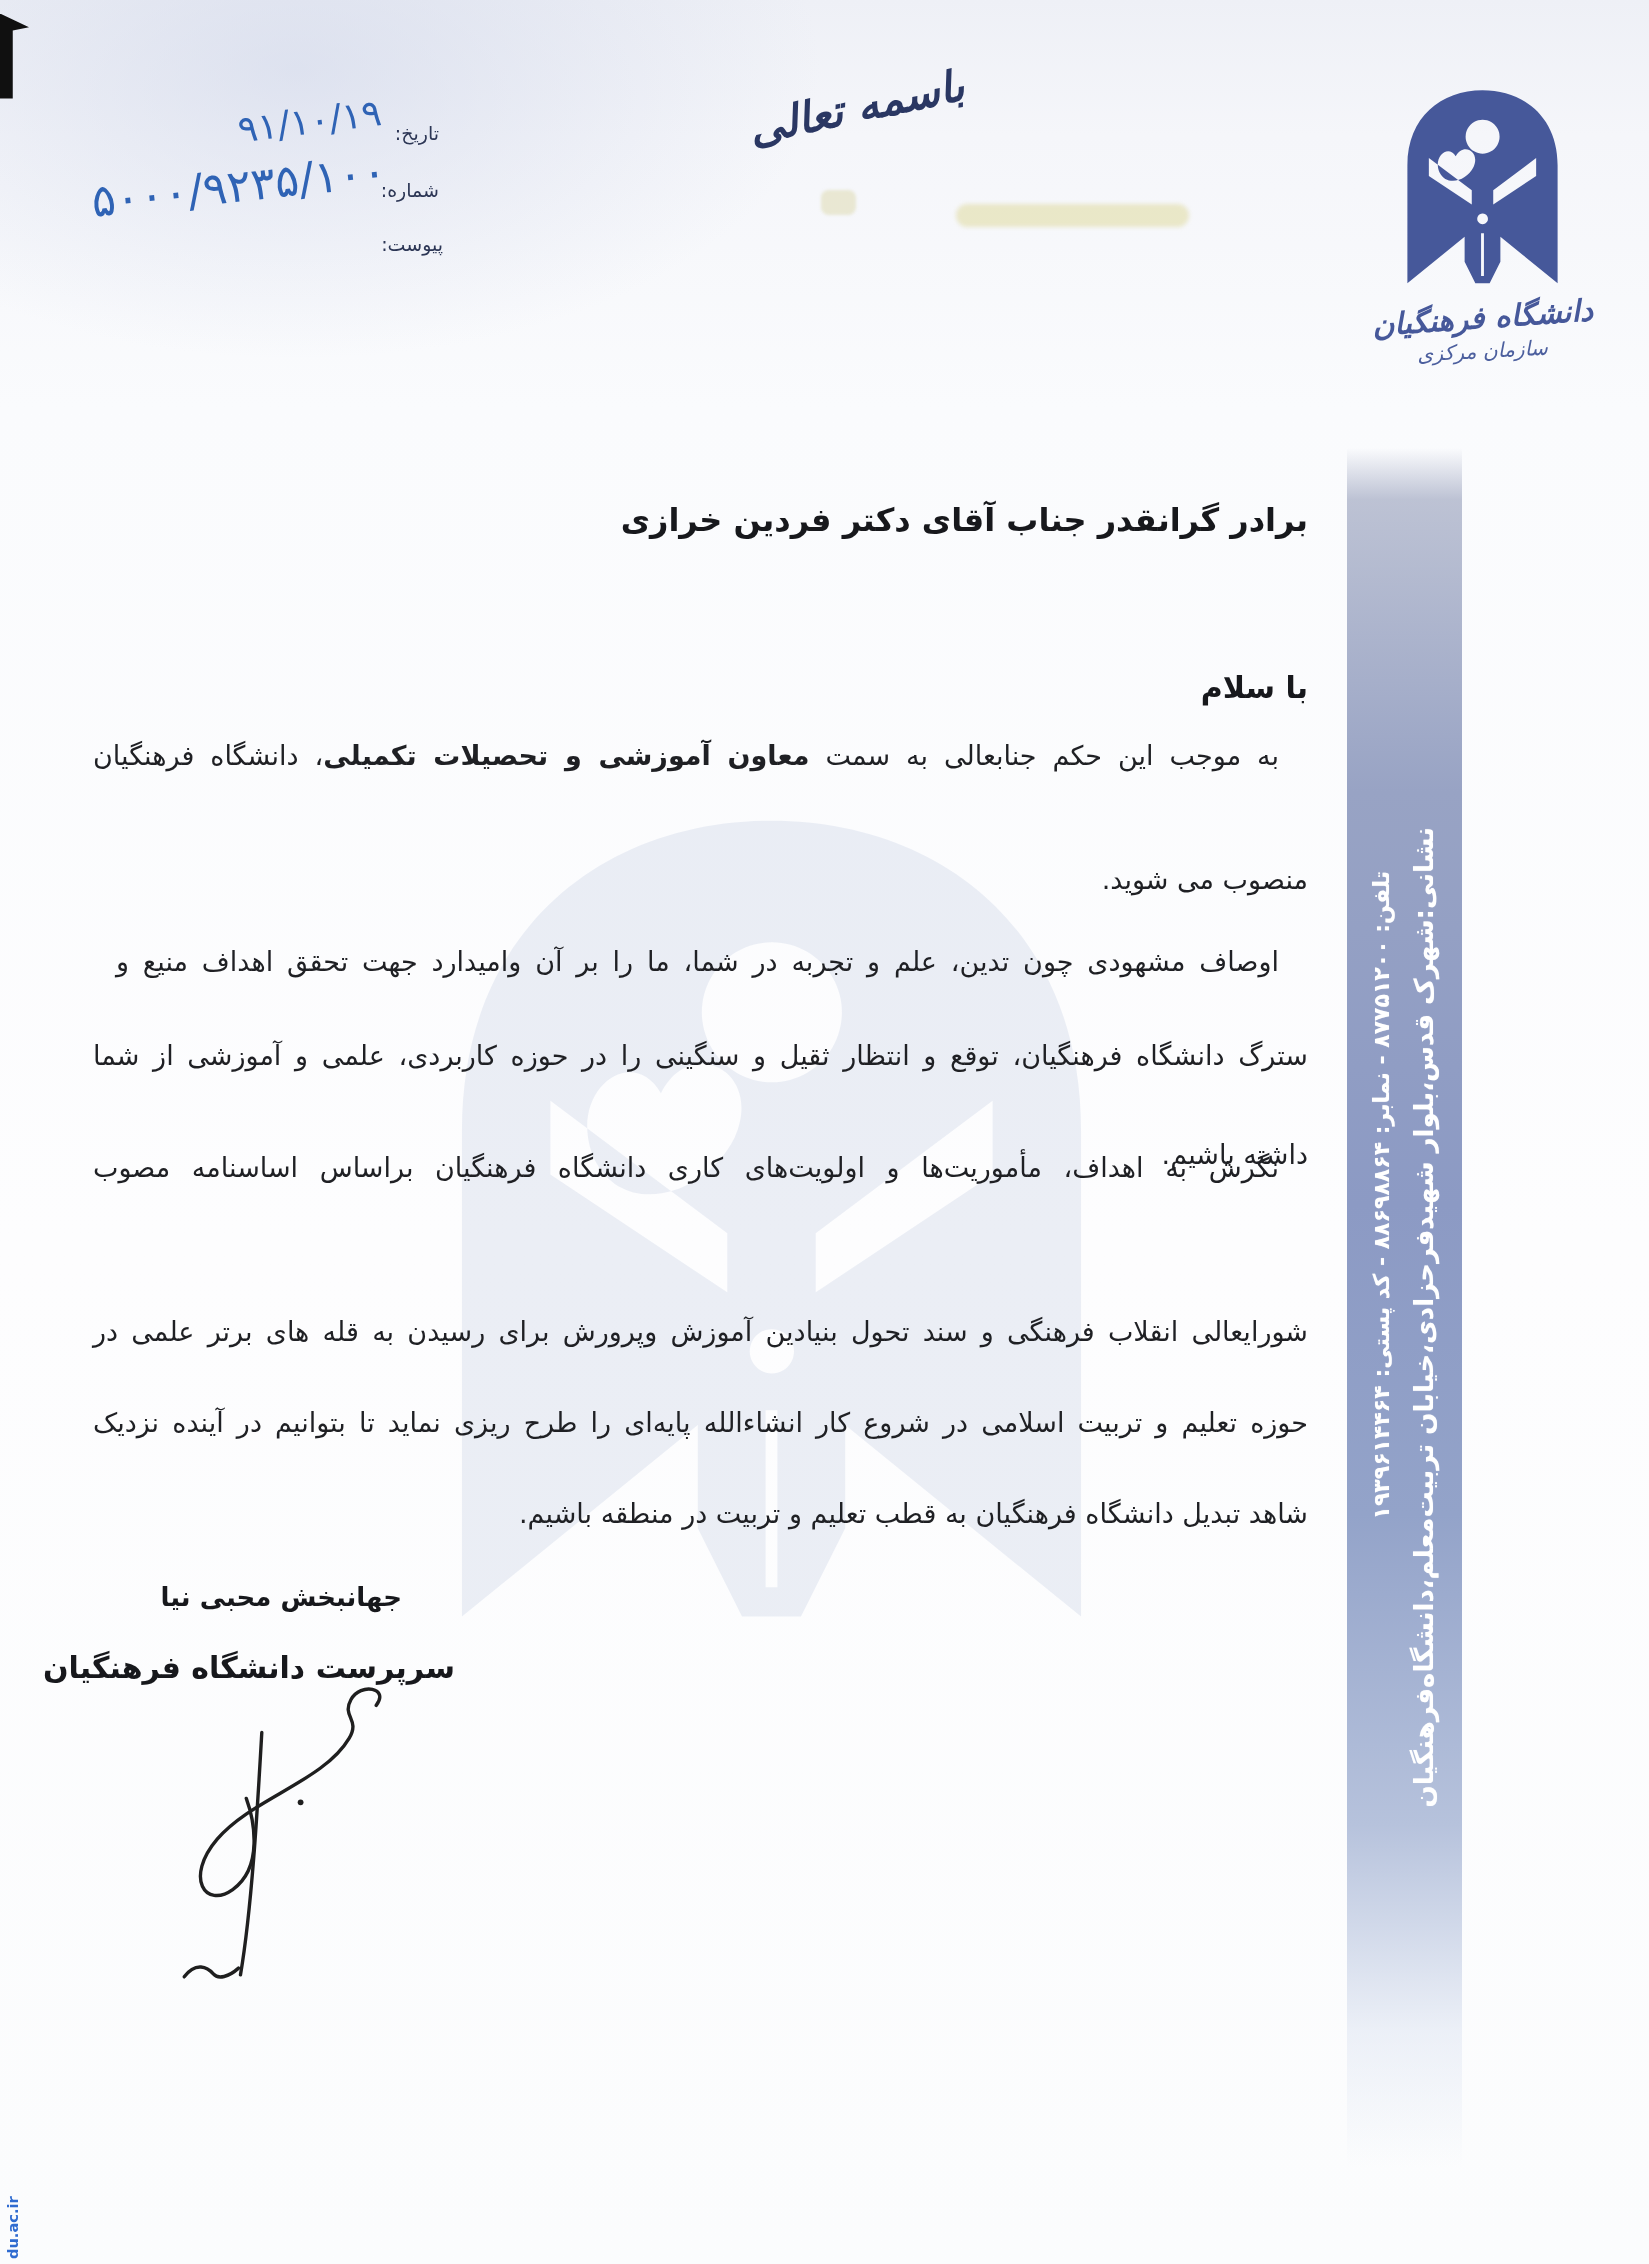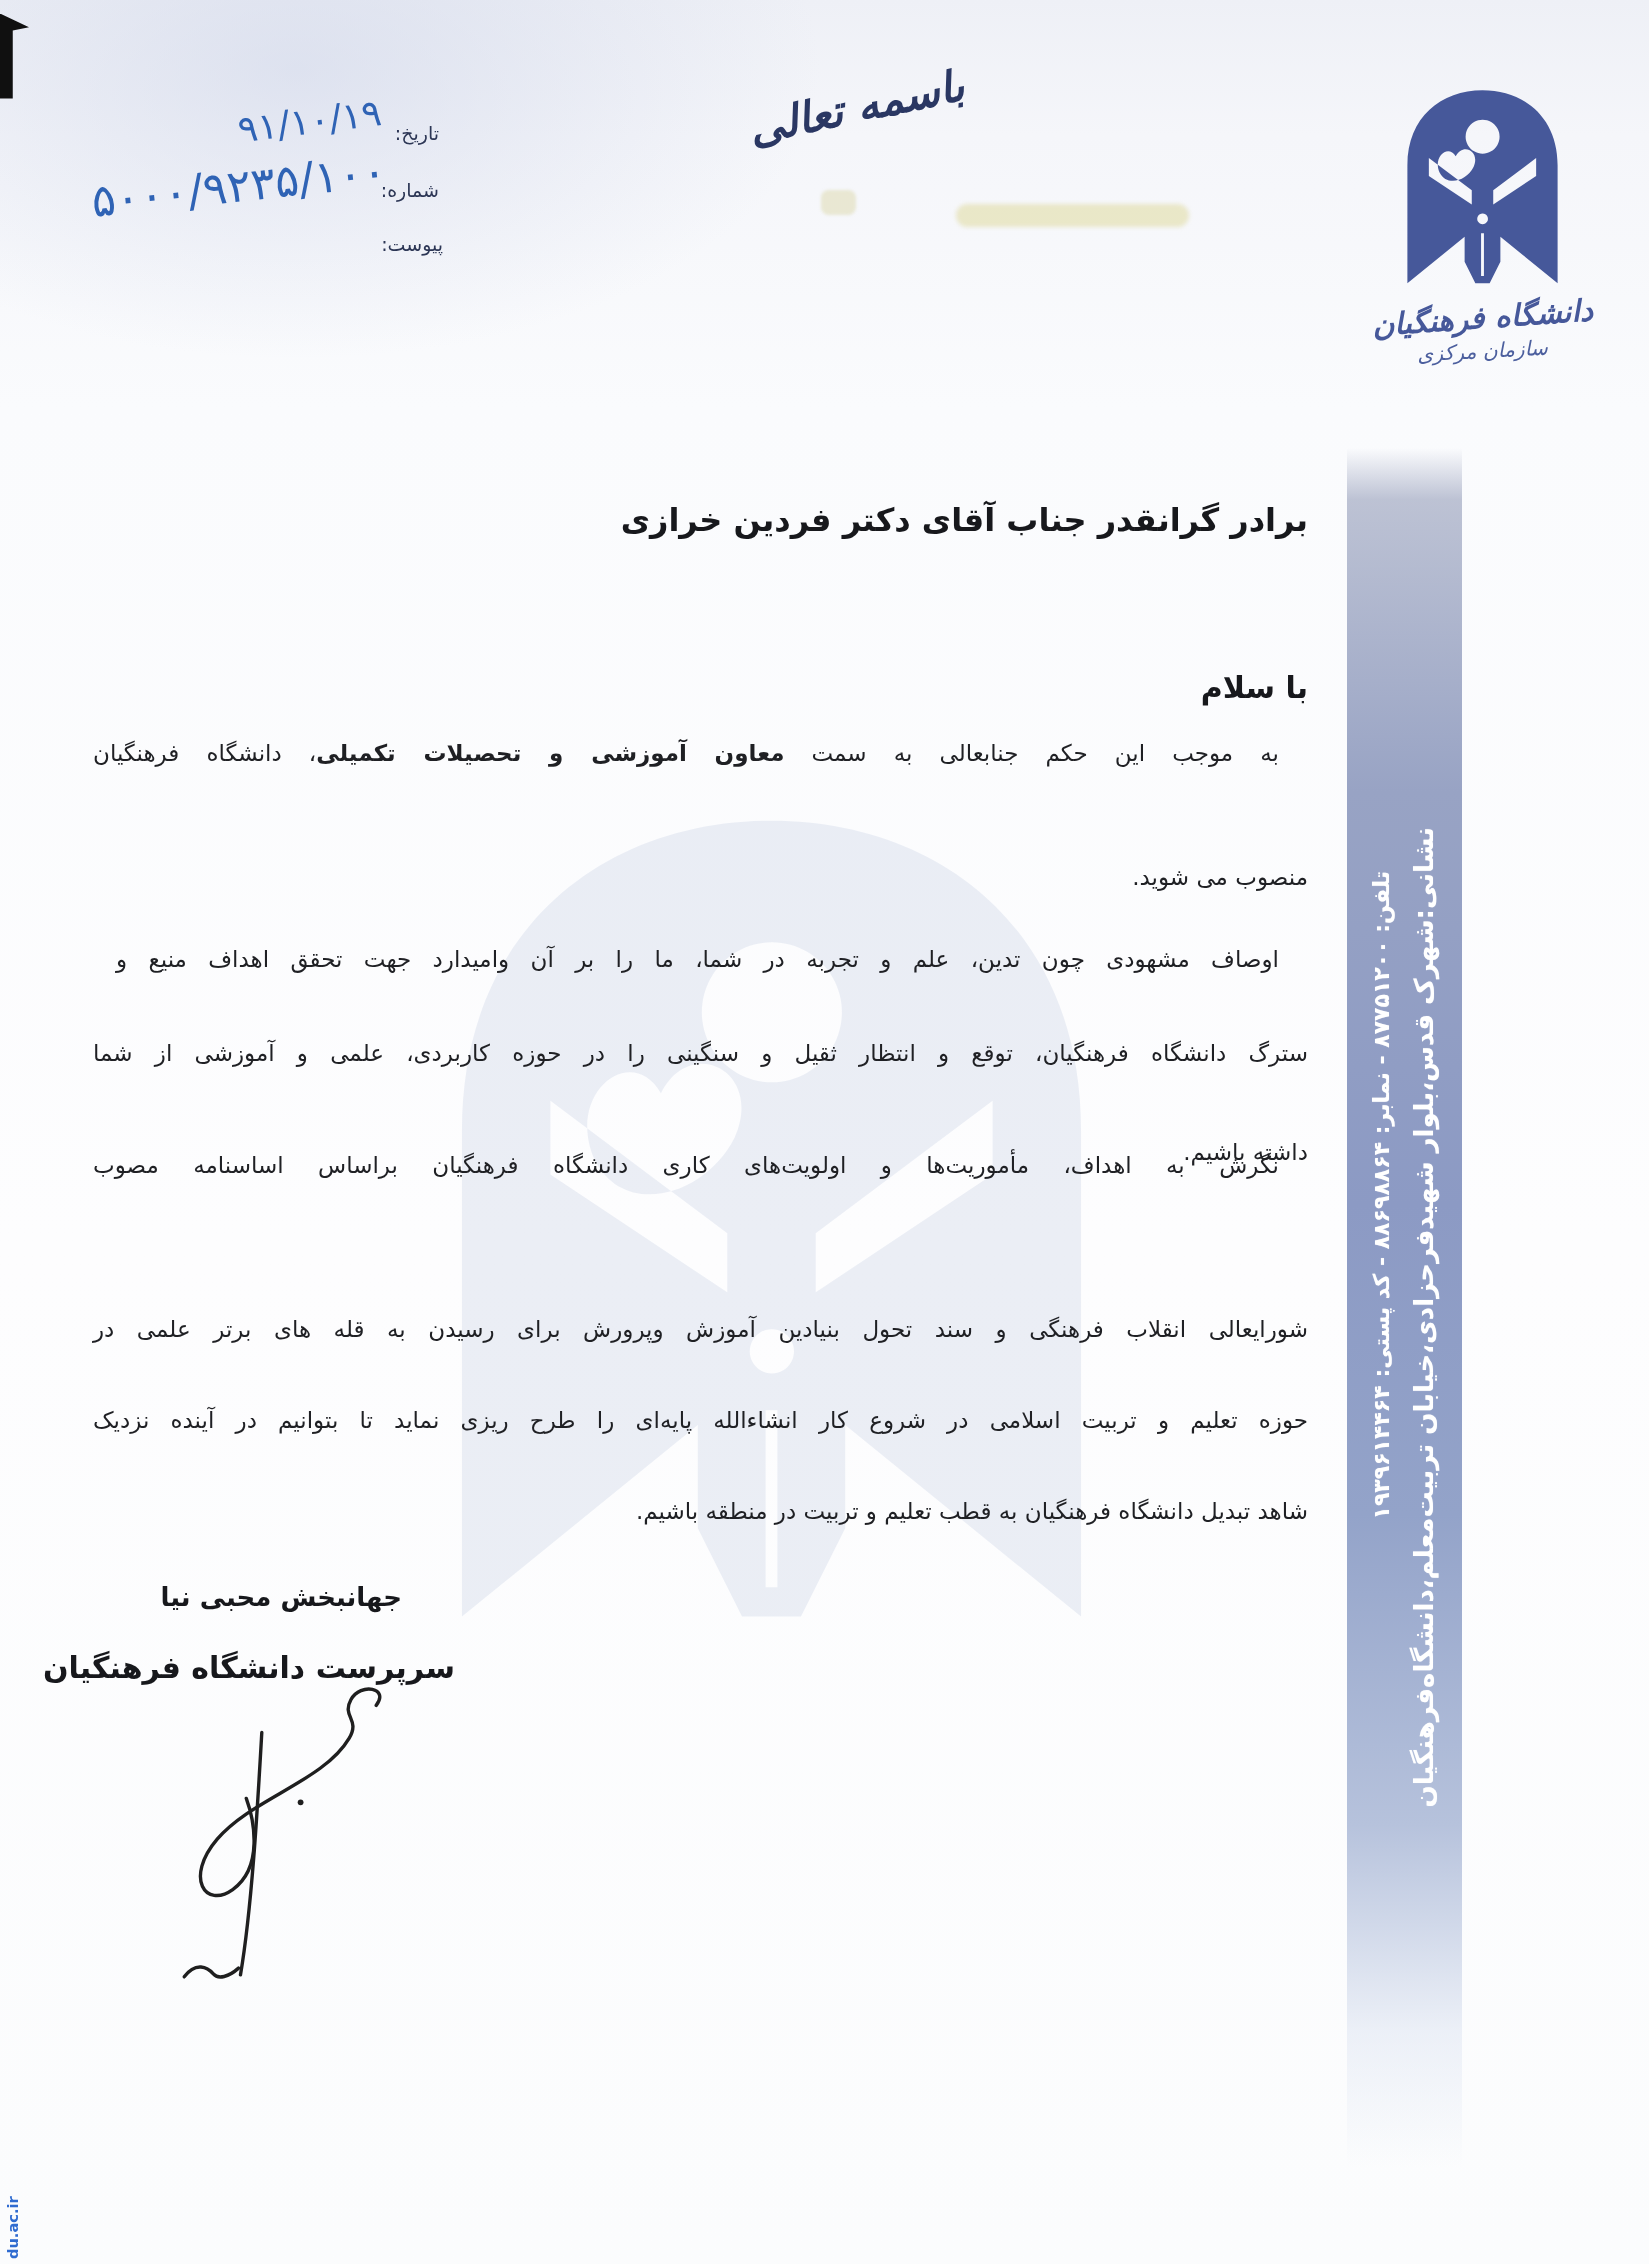--- a/index.html
+++ b/index.html
@@ -53,21 +53,21 @@
     position:absolute; white-space:nowrap; direction:rtl; color:#ffffff; font-weight:bold;
     transform-origin:top right; transform:rotate(-90deg); text-shadow:0 0 1px rgba(255,255,255,0.5);
   }
   .band-address{top:827px; right:241px; font-size:26px; letter-spacing:1px;}
   .band-contact{top:871px; right:281px; font-size:22px; letter-spacing:1px;}
   
   .watermark{position:absolute; left:403px; top:791px; width:737px; opacity:0.10; z-index:0;}
   
   .salutation{position:absolute; top:501px; right:342px; font-size:32px; font-weight:bold; color:#17181c;}
   .greeting{position:absolute; top:670px; right:342px; font-size:30px; font-weight:bold; color:#17181c;}
-  .bline{position:absolute; right:342px; left:93px; font-size:23px; color:#1f2024; direction:rtl; z-index:2;}
+  .bline{position:absolute; right:342px; left:93px; font-size:27px; color:#1f2024; direction:rtl; z-index:2;}
   .just{text-align:justify;}
   .just::after{content:""; display:inline-block; width:100%; height:0;}
   .rline{text-align:right;}
   .indent{padding-right:29px;}
   .t-p1l1{top:740px;} .t-p1l2{top:864px;}
   .t-p2l1{top:946px;margin-left:23px;} .t-p2l2{top:1040px;} .t-p2l3{top:1139px;text-align:right;}
   .t-p3l1{top:1152px;} .t-p3l2{top:1316px;} .t-p3l3{top:1407px;} .t-p3l4{top:1498px;}
   .sig-name{position:absolute; top:1582px; right:1248px; font-size:26px; font-weight:bold; color:#17181c;}
   .sig-title{position:absolute; top:1650px; right:1195px; font-size:30px; font-weight:bold; color:#17181c;}
   .sig-svg{position:absolute; left:116px; top:1684px; width:311px; height:320px; z-index:2;}

